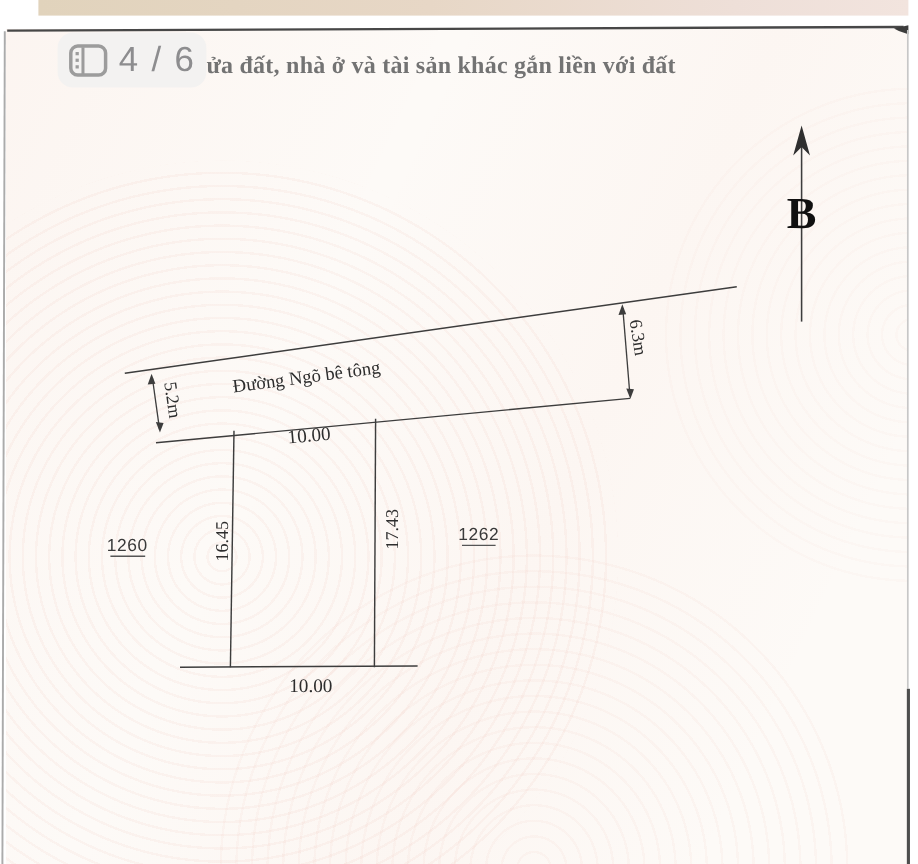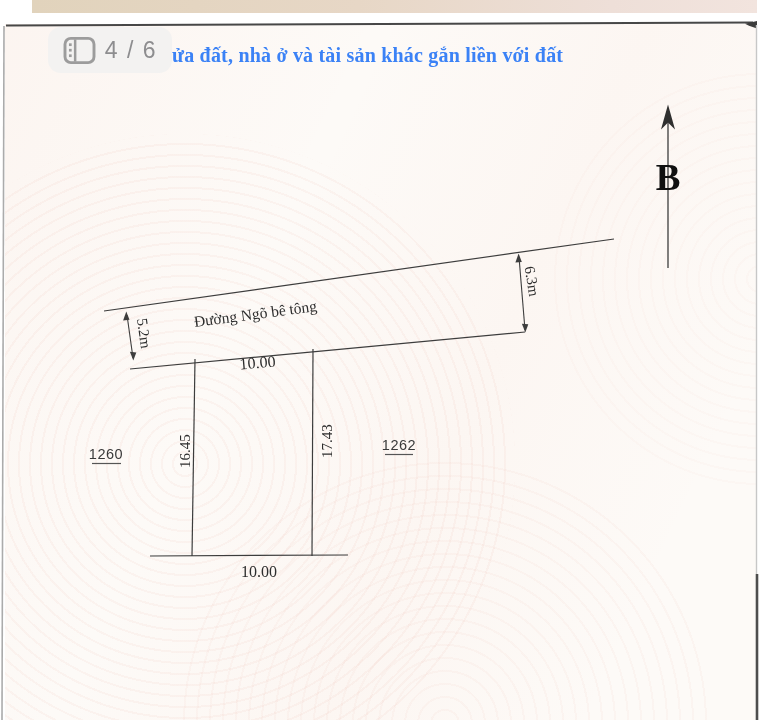--- a/index.html
+++ b/index.html
@@ -15,26 +15,26 @@
   .g1{left:-150px;top:110px;width:660px;height:660px;
       background:repeating-radial-gradient(circle at 50% 50%, rgba(217,112,90,0.07) 0 2px, rgba(0,0,0,0) 2px 11px);opacity:.75;}
   .g2{left:170px;top:430px;width:540px;height:540px;
       background:repeating-radial-gradient(circle at 50% 50%, rgba(217,112,90,0.06) 0 2px, rgba(0,0,0,0) 2px 13px);opacity:.7;}
   .g3{left:540px;top:40px;width:430px;height:430px;
       background:repeating-radial-gradient(circle at 50% 50%, rgba(217,112,90,0.045) 0 2px, rgba(0,0,0,0) 2px 12px);opacity:.6;}
   .wash{position:absolute;inset:0;pointer-events:none;
         background:linear-gradient(115deg, rgba(232,150,120,0.05) 0%, rgba(0,0,0,0) 35%, rgba(232,150,120,0.04) 60%, rgba(0,0,0,0) 85%);}
   
   .hdr{position:absolute;left:167px;top:20px;font:bold 20px "Liberation Serif", serif;
-       color:#3b82f6;letter-spacing:.2px;white-space:nowrap;}
+       color:#737373;letter-spacing:.2px;white-space:nowrap;}
   
   .pill{position:absolute;left:48px;top:27px;width:124px;height:46px;border-radius:13px;
         background:#f3f2f1;display:flex;align-items:center;justify-content:center;gap:9px;
         font-family:"Liberation Sans", sans-serif;}
-  .pill .num{font-size:23px;color:#8d8d8f;letter-spacing:1.5px;}
+  .pill .num{font-size:29px;color:#8d8d8f;letter-spacing:1.5px;}
   .pill svg{display:block;}
   
   svg.overlay{position:absolute;left:0;top:0;width:765px;height:720px;}
   text{font-family:"Liberation Serif", serif;fill:#2d2d2d;}
   .dim{font-size:15px;}
   .dimBig{font-size:16px;}
   .roadlbl{font-size:15.5px;}
   .plotnum{font-family:"Liberation Sans", sans-serif;font-size:14.5px;fill:#3a3a3a;letter-spacing:.5px;}
   .compass{font-size:37px;font-weight:bold;fill:#101010;}
 </style>

